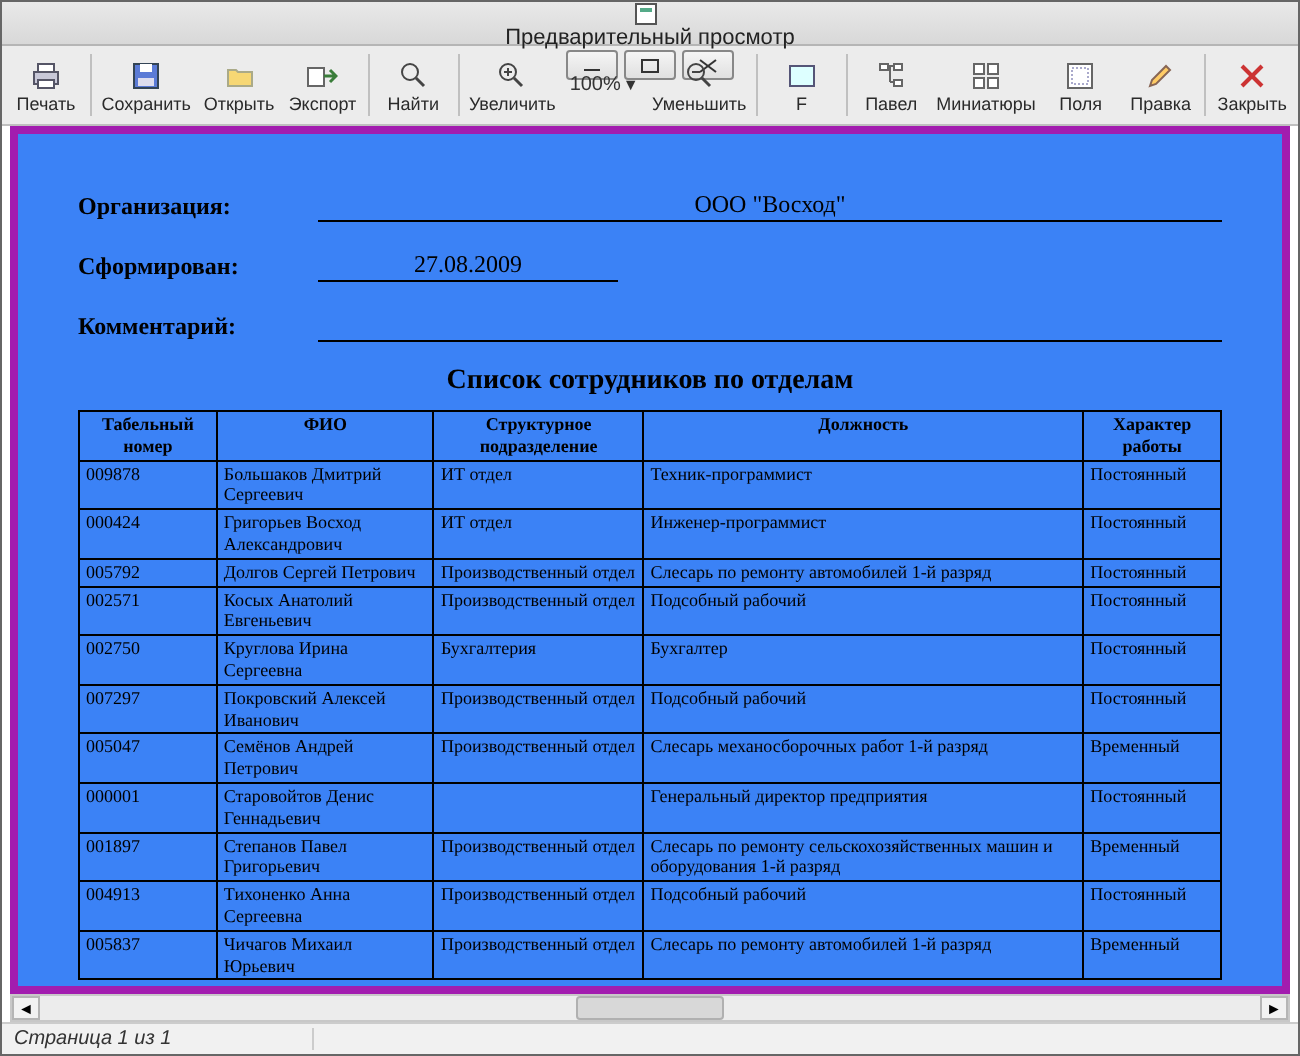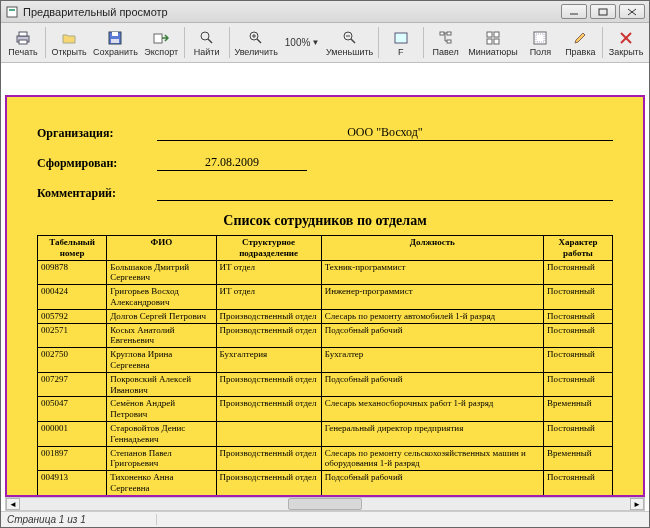--- a/index.html
+++ b/index.html
@@ -1,38 +1,38 @@
 <!DOCTYPE html>
 <html><head>
 <meta charset="utf-8">
 <style>
   * { box-sizing: border-box; }
   html, body { margin:0; padding:0; height:100%; font-family: Tahoma, Arial, sans-serif; font-size:11px; }
   body { background:#fff; width:650px; height:528px; overflow:hidden; position:relative; border:1px solid #666; }
 
   
-  .titlebar { height:22px; background:linear-gradient(#e9e9e9,#d8d8d8); border-bottom:1px solid #b5b5b5; display:flex; align-items:center; padding:0 4px; }
+  .titlebar { height:22px; background:linear-gradient(#e9e9e9,#d8d8d8); border-bottom:1px solid #b5b5b5; display:flex; align-items:center; padding:0 4px;flex-direction:column; }
   .titlebar .app-icon { width:14px; height:14px; margin-right:4px; display:inline-flex; align-items:center; justify-content:center; }
   .titlebar .title { flex:1; font-size:11px; color:#222; }
   .winbtns { display:flex; gap:3px; }
   .winbtn { width:26px; height:15px; border:1px solid #888; border-radius:2px; background:linear-gradient(#f5f5f5,#e0e0e0); display:flex; align-items:center; justify-content:center; font-size:9px; line-height:1; cursor:default; }
   .winbtn svg { display:block; }
 
   
   .toolbar { height:40px; background:#ececec; border-bottom:1px solid #bfbfbf; display:flex; align-items:stretch; padding:0 2px; overflow:hidden; }
   .tbtn { display:flex; flex-direction:column; align-items:center; justify-content:center; padding:2px 6px 1px 6px; gap:0px; min-width:40px; color:#2a2a2a; position:relative; }
   .tbtn + .tbtn { }
   .tbtn .ic { height:18px; display:flex; align-items:center; justify-content:center; }
   .tbtn .lbl { font-size:9px; white-space:nowrap; }
   .tsep { width:1px; margin:4px 2px; background:#c0c0c0; }
   .zoom { display:flex; align-items:center; gap:1px; font-size:10px; color:#333; padding:0 4px; align-self:center; }
   .zoom .chev { font-size:8px; }
 
   
-  .viewport { position:absolute; top:62px; bottom:30px; left:4px; right:4px; border:2px solid #a21caf; background:#fde047; overflow:hidden;margin-top:32px; }
+  .viewport { position:absolute; top:62px; bottom:30px; left:4px; right:4px; border:4px solid #a21caf; background:#3b82f6; overflow:hidden; }
   .page { padding:18px 30px 10px 30px; font-family:"Times New Roman", serif; color:#000; }
 
   .hdr-row { display:flex; align-items:flex-end; margin:6px 0 10px 0; height:20px; }
   .hdr-label { width:120px; font-weight:bold; font-size:12px; text-align:left; }
   .hdr-val { flex:1; border-bottom:1px solid #000; text-align:center; font-size:12px; min-height:15px; }
 
   .report-title { text-align:center; font-weight:bold; font-size:14px; margin:12px 0 6px 0; }
 
   table.report { border-collapse:collapse; width:100%; font-size:9px; }
   table.report th, table.report td { border:1px solid #000; padding:1px 3px; text-align:left; vertical-align:top; line-height:1.2; }
@@ -85,35 +85,35 @@
           <rect x="2" y="5" width="12" height="6" fill="#c8c8d8" stroke="#556"></rect>
           <rect x="4" y="1" width="8" height="4" fill="#fff" stroke="#556"></rect>
           <rect x="4" y="9" width="8" height="4" fill="#fff" stroke="#556"></rect>
         </svg>
       </span>
     <span class="lbl">Печать</span>
   </div>
   <div class="tsep"></div>
   <div class="tbtn">
     <span class="ic">
-        <svg width="16" height="14">
-          <path d="M2 4 h4 l1 1 h7 v7 h-12 z" fill="#f6d774" stroke="#aa8"></path>
-        </svg>
-      </span>
-    <span class="lbl">Открыть</span>
-  </div>
-  <div class="tbtn">
-    <span class="ic">
         <svg width="14" height="14">
           <rect x="1" y="1" width="12" height="12" fill="#5b7bd6" stroke="#345"></rect>
           <rect x="4" y="1" width="6" height="4" fill="#fff"></rect>
           <rect x="3" y="8" width="8" height="4" fill="#dde"></rect>
         </svg>
       </span>
     <span class="lbl">Сохранить</span>
+  </div>
+  <div class="tbtn">
+    <span class="ic">
+        <svg width="16" height="14">
+          <path d="M2 4 h4 l1 1 h7 v7 h-12 z" fill="#f6d774" stroke="#aa8"></path>
+        </svg>
+      </span>
+    <span class="lbl">Открыть</span>
   </div>
   <div class="tbtn">
     <span class="ic">
         <svg width="16" height="14">
           <rect x="1" y="3" width="8" height="9" fill="#fff" stroke="#666"></rect>
           <path d="M9 7 h5 M12 4 l3 3 l-3 3" fill="none" stroke="#3a7d3a" stroke-width="1.5"></path>
         </svg>
       </span>
     <span class="lbl">Экспорт</span>
   </div>

